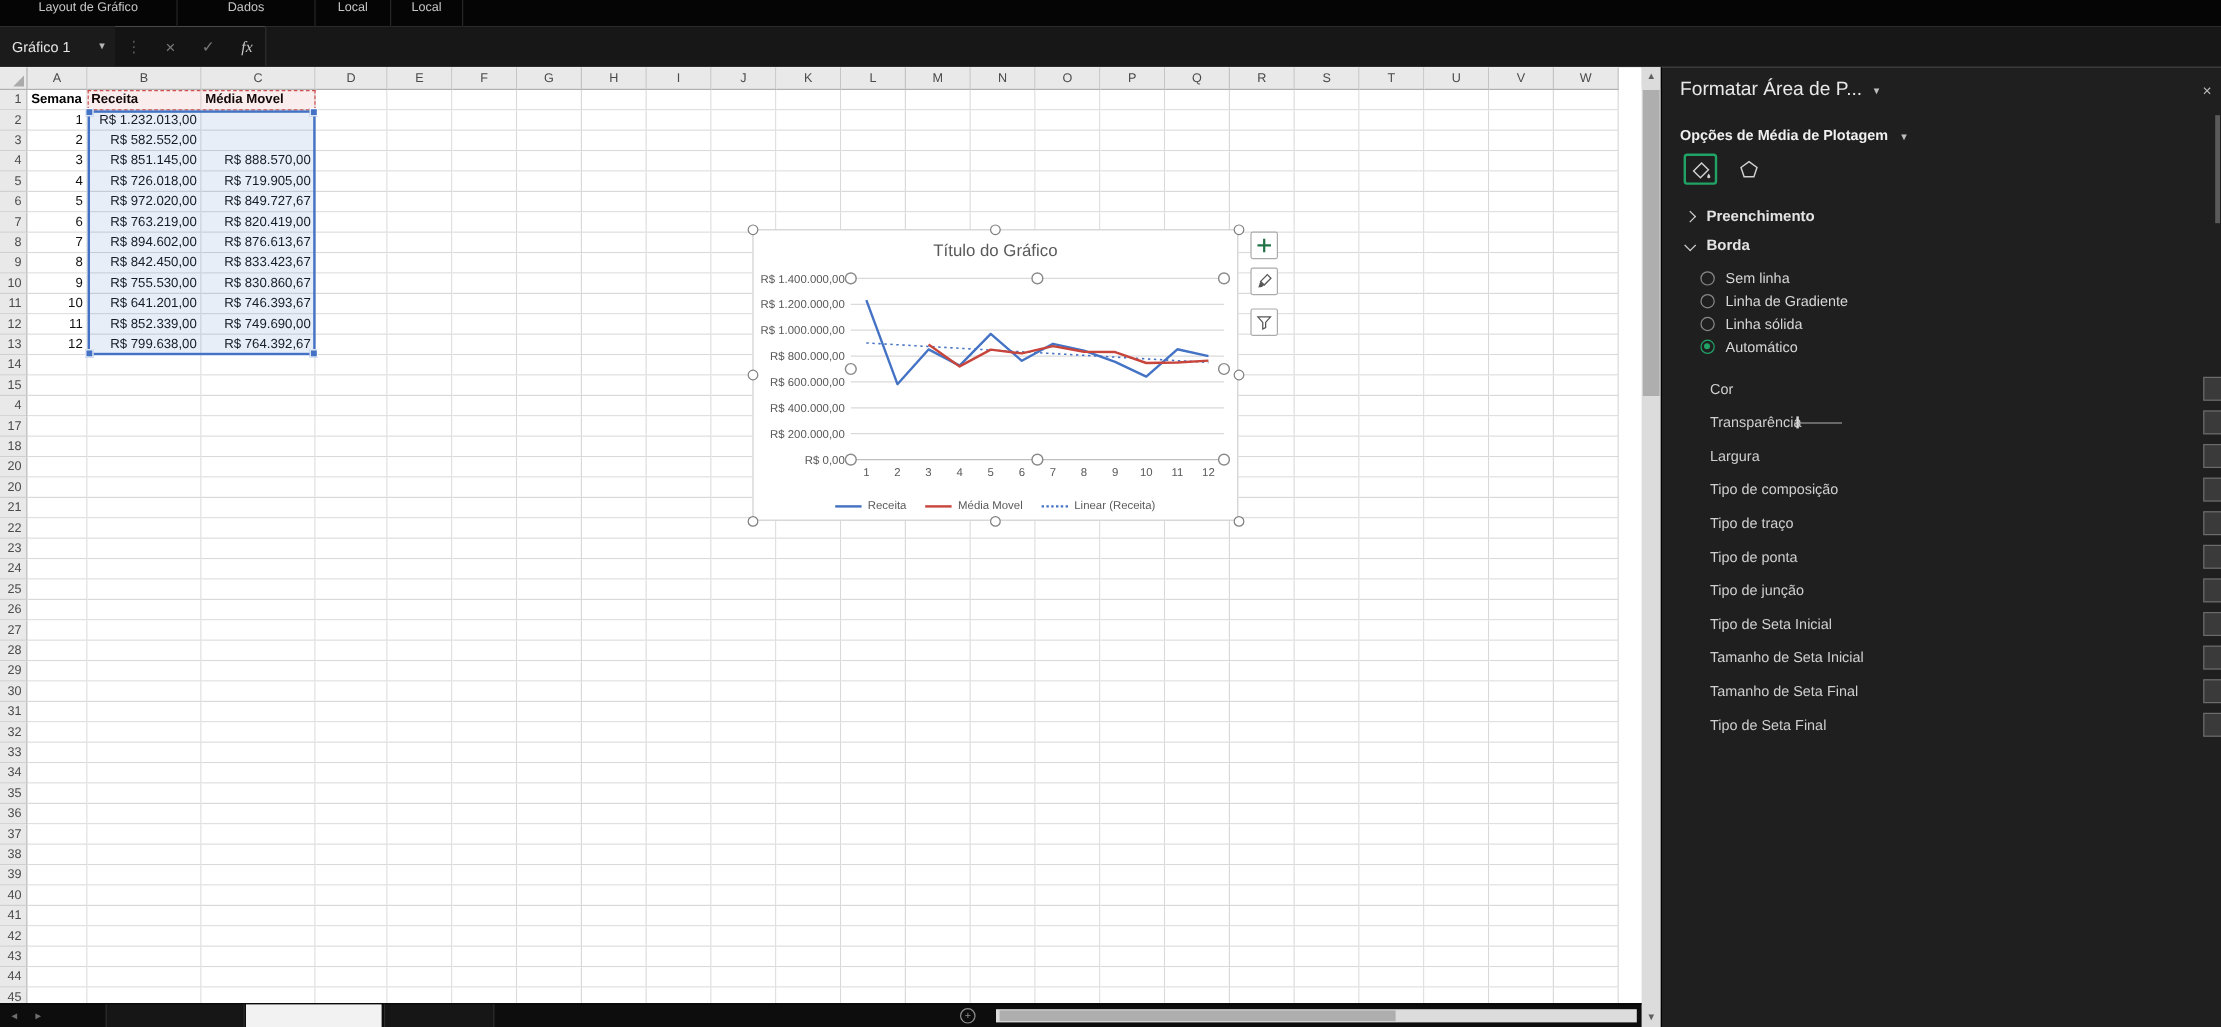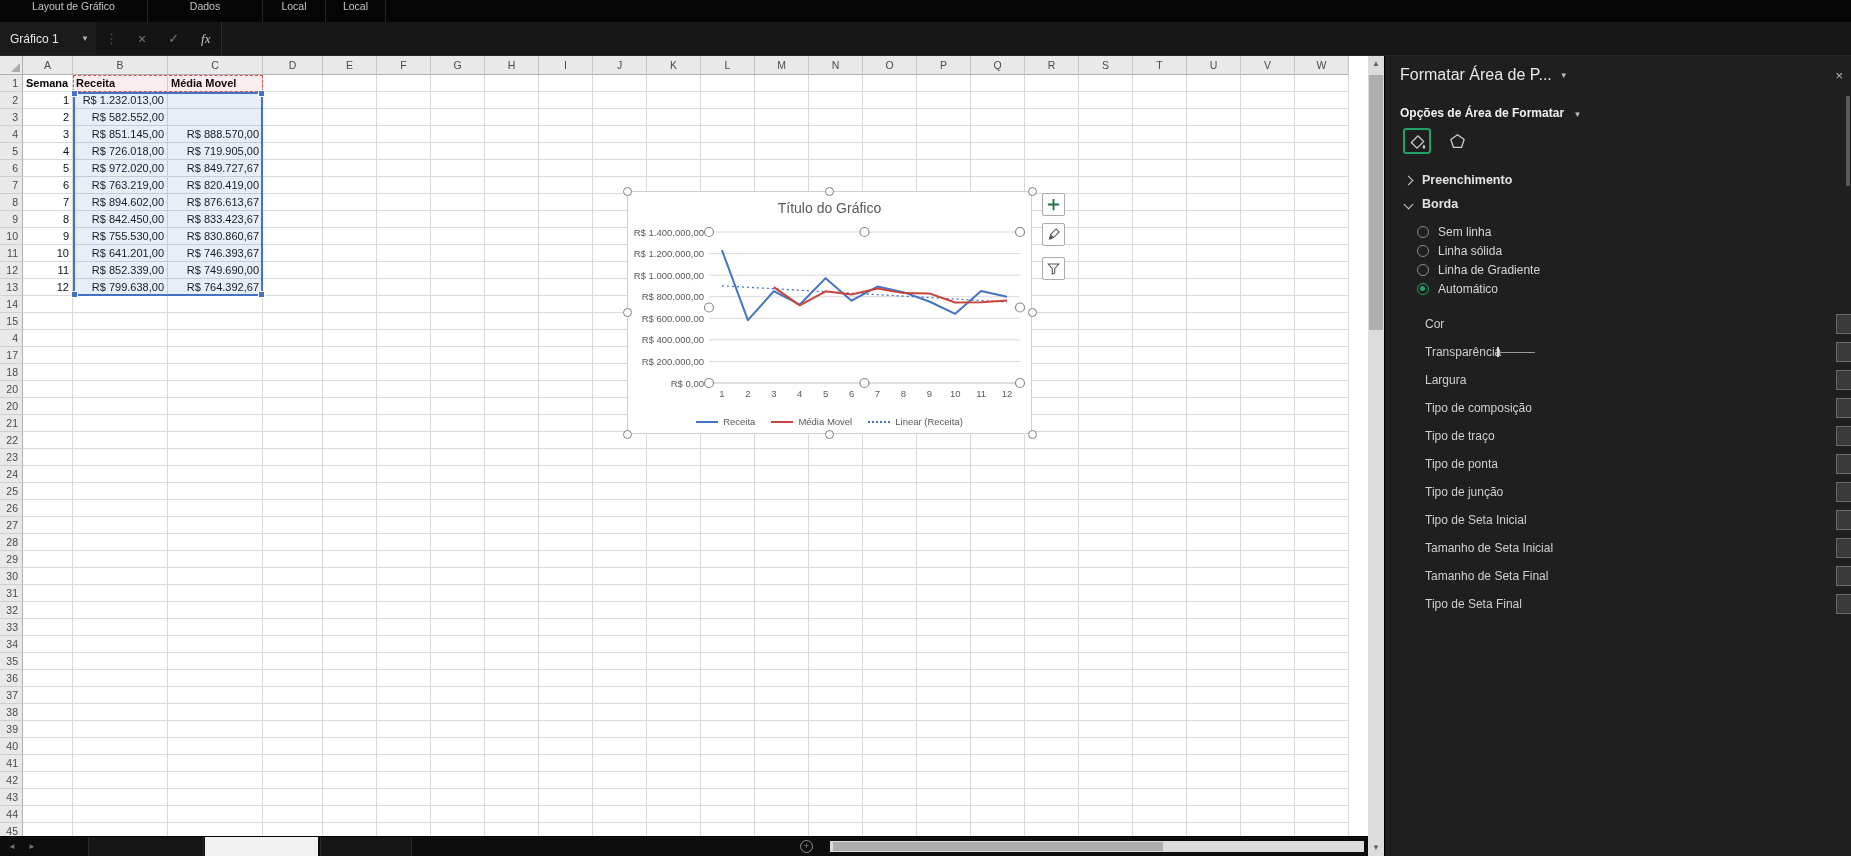--- a/index.html
+++ b/index.html
@@ -1427,21 +1427,21 @@
   <div class="arr dn">▼</div>
 </div>
 
 <aside class="pane">
   <div class="pane-title-row">
     <span class="pane-title">Formatar Área de P...</span>
     <span class="pane-title-caret">▼</span>
     <span class="pane-close">×</span>
   </div>
   <div class="pane-subhead">
-    <span>Opções de Área de Formatar</span>
+    <span>Opções de Média de Plotagem</span>
     <span class="caret">▼</span>
   </div>
   <div class="icon-row">
     <div class="pane-icon sel">
       <svg width="19" height="19" viewBox="0 0 20 20">
         <path d="M3.5 11l7-7 6 6-7 7z" fill="none" stroke="#cfcfcf" stroke-width="1.3"></path>
         <path d="M16.8 13.2c.8 1.2 1.4 2.2 1.4 2.9a1.4 1.4 0 0 1-2.8 0c0-.7.6-1.7 1.4-2.9z" fill="#cfcfcf"></path>
       </svg>
     </div>
     <div class="pane-icon">
@@ -1459,25 +1459,25 @@
       <span class="chev down"></span>
       <span class="slabel">Borda</span>
     </div>
     <div class="radio-list" id="radio-list">
         <div class="prow">
           <span class="rdo"></span>
           <span class="plabel">Sem linha</span>
         </div>
         <div class="prow">
           <span class="rdo"></span>
-          <span class="plabel">Linha sólida</span>
+          <span class="plabel">Linha de Gradiente</span>
         </div>
         <div class="prow">
           <span class="rdo"></span>
-          <span class="plabel">Linha de Gradiente</span>
+          <span class="plabel">Linha sólida</span>
         </div>
         <div class="prow">
           <span class="rdo sel"></span>
           <span class="plabel">Automático</span>
         </div>
       </div>
     <div class="field-list" id="field-list">
         <div class="frow">
           <span class="flabel">Cor</span>
           <span class="cutctl"></span>

